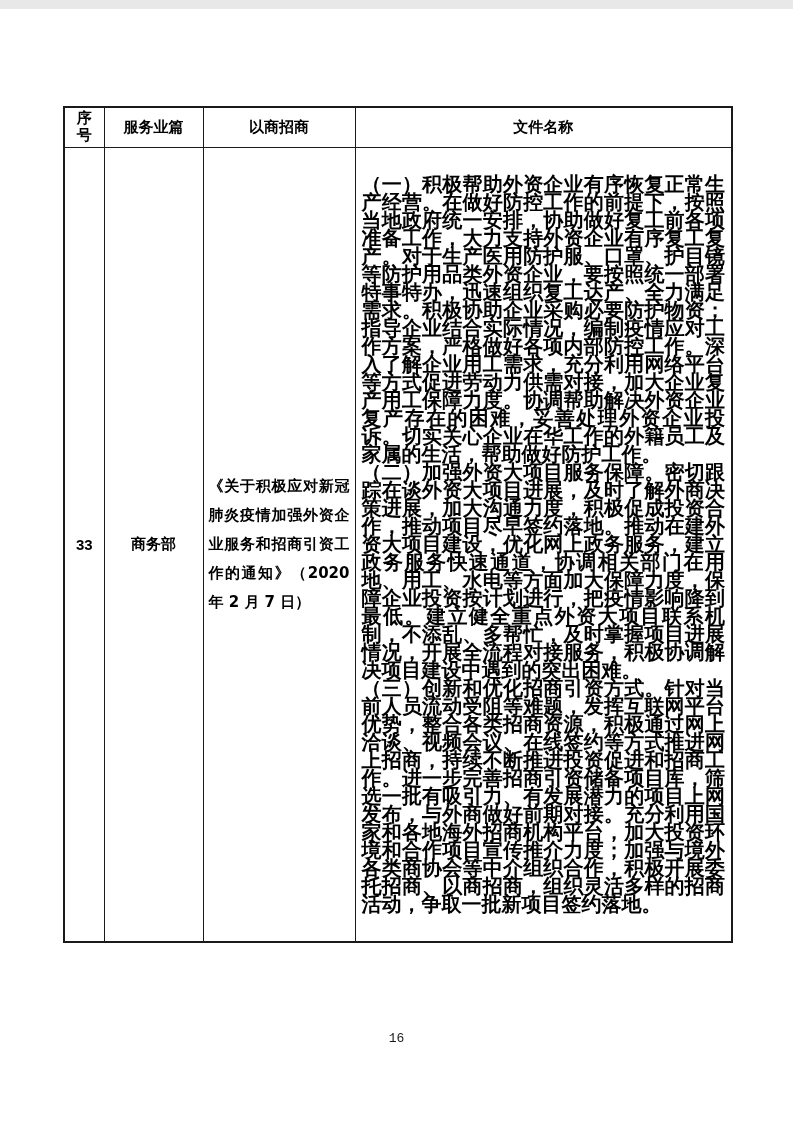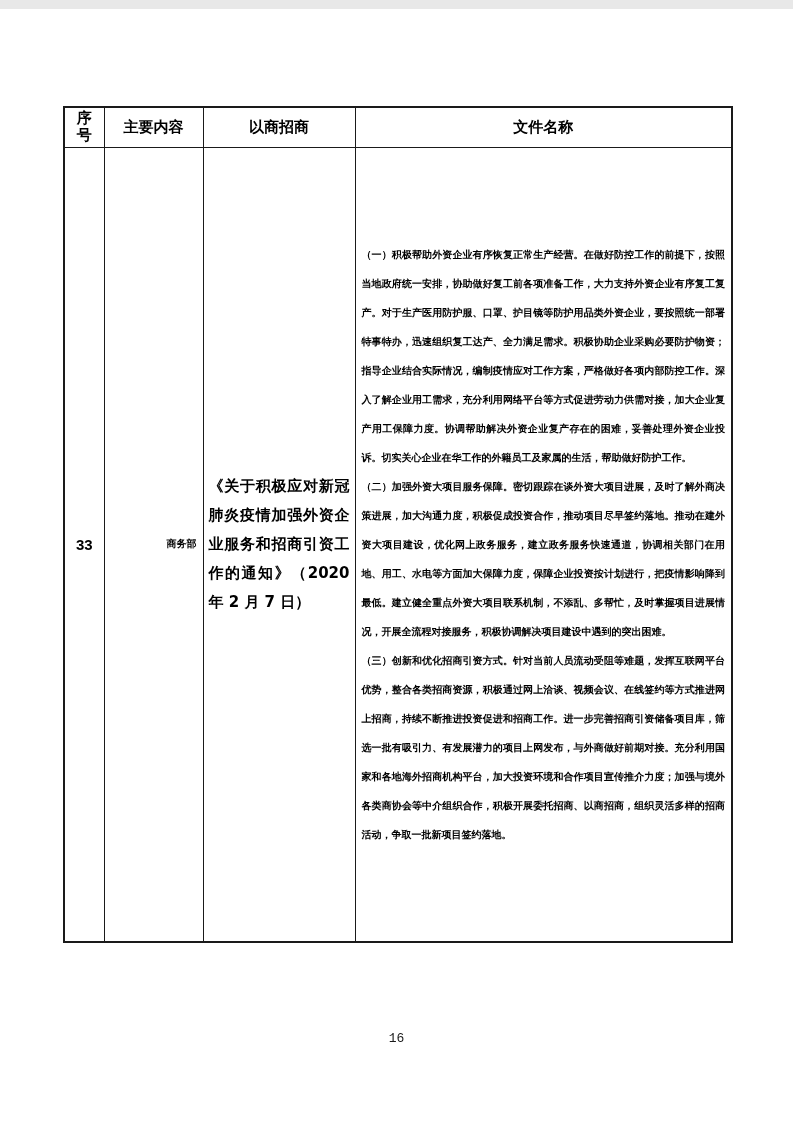--- a/index.html
+++ b/index.html
@@ -47,34 +47,34 @@
     letter-spacing: 1px;
   }
   tr.main-row { height: 795px; }
   td.cell-no {
     text-align: center;
     font-size: 15px;
     font-family: Liberation Sans, sans-serif;
     font-weight: 700;
   }
   td.cell-agency {
-    text-align: right;
+    text-align: center;
     padding: 8px 6px;
-    font-size: 10px;
+    font-size: 15px;
   }
   td.cell-doc {
     padding: 16px 5px;
     font-size: 15px;
     line-height: 29px;
     text-align: justify;
   }
   td.cell-main {
     padding: 4px 6px;
-    font-size: 10px;
-    line-height: 29px;
+    font-size: 20px;
+    line-height: 18px;
     text-align: justify;
   }
   td.cell-main p { text-align: justify; }
 
   .page-number {
     position: absolute;
     left: 0;
     right: 0;
     top: 1022px;
     text-align: center;
@@ -91,21 +91,21 @@
   <table class="doc-table">
     <colgroup>
       <col class="c-no">
       <col class="c-agency">
       <col class="c-doc">
       <col class="c-main">
     </colgroup>
     <tbody>
       <tr class="header-row">
         <td>序号</td>
-        <td>主要内容</td>
+        <td>服务业篇</td>
         <td>以商招商</td>
         <td>文件名称</td>
       </tr>
 
 
       <tr class="main-row">
         <td class="cell-no">33</td>
         <td class="cell-agency">商务部</td>
         <td class="cell-doc">《关于积极应对新冠肺炎疫情加强外资企业服务和招商引资工作的通知》（2020 年 2 月 7 日）</td>
         <td class="cell-main">

